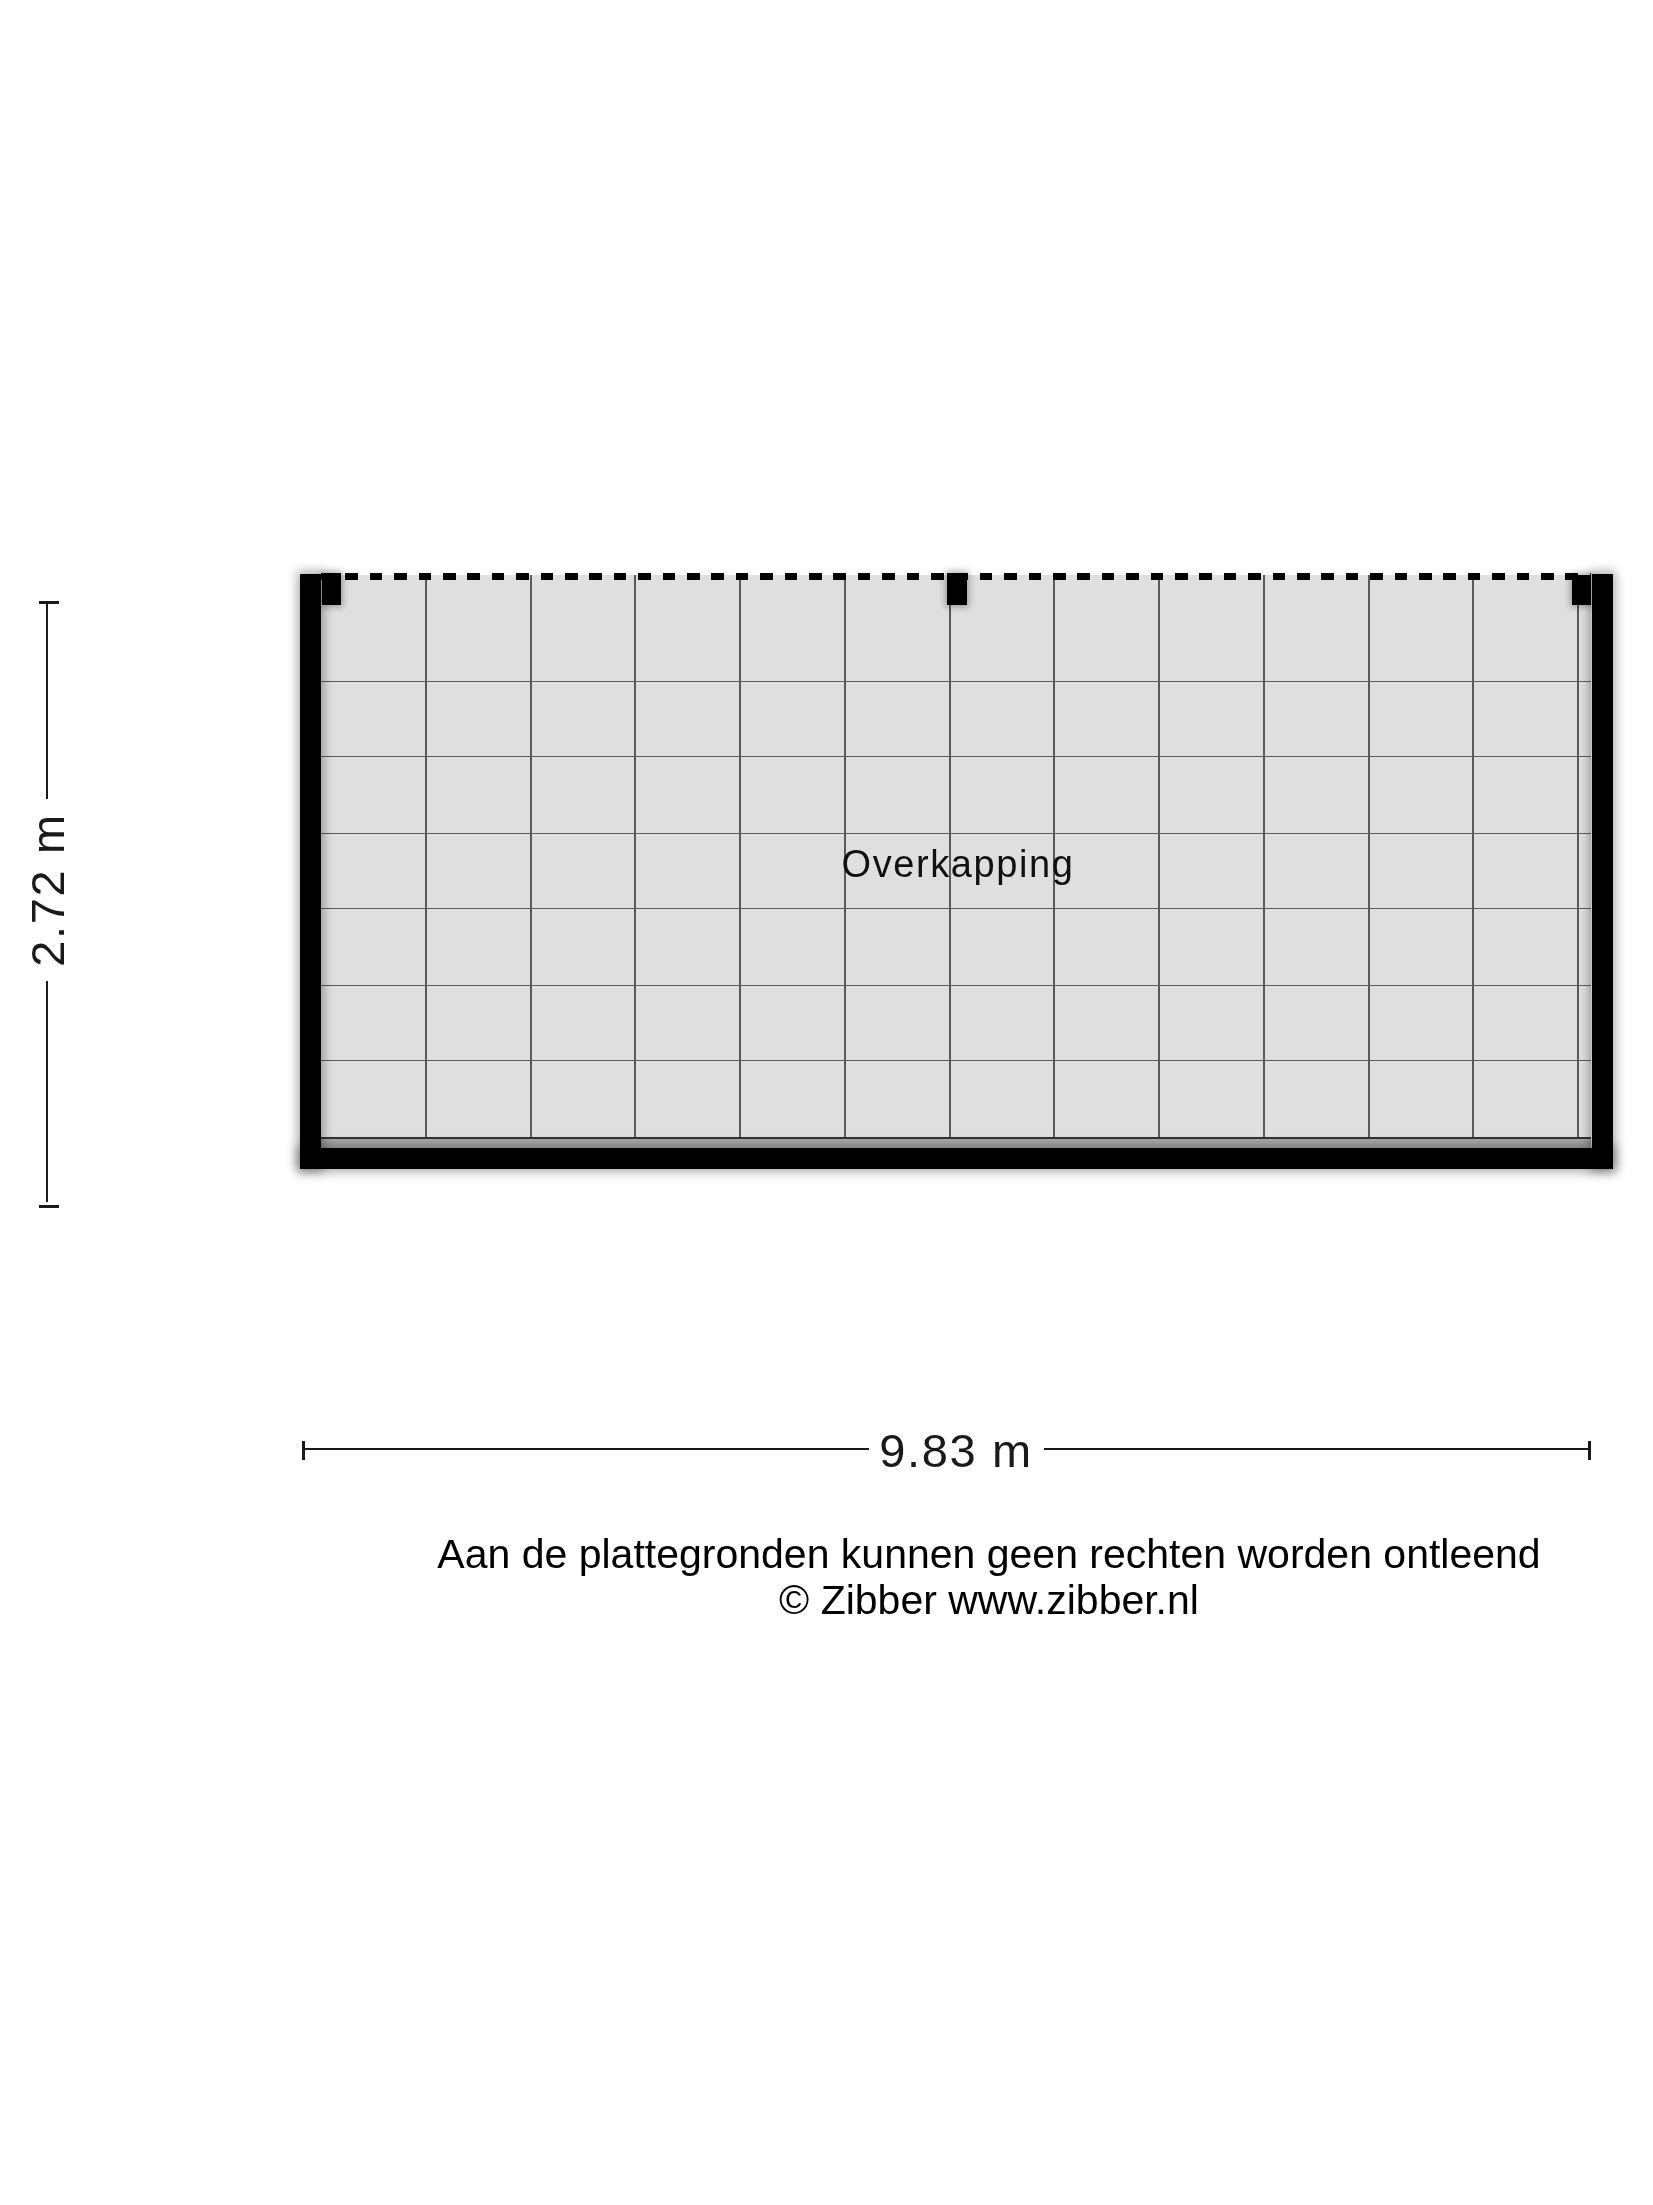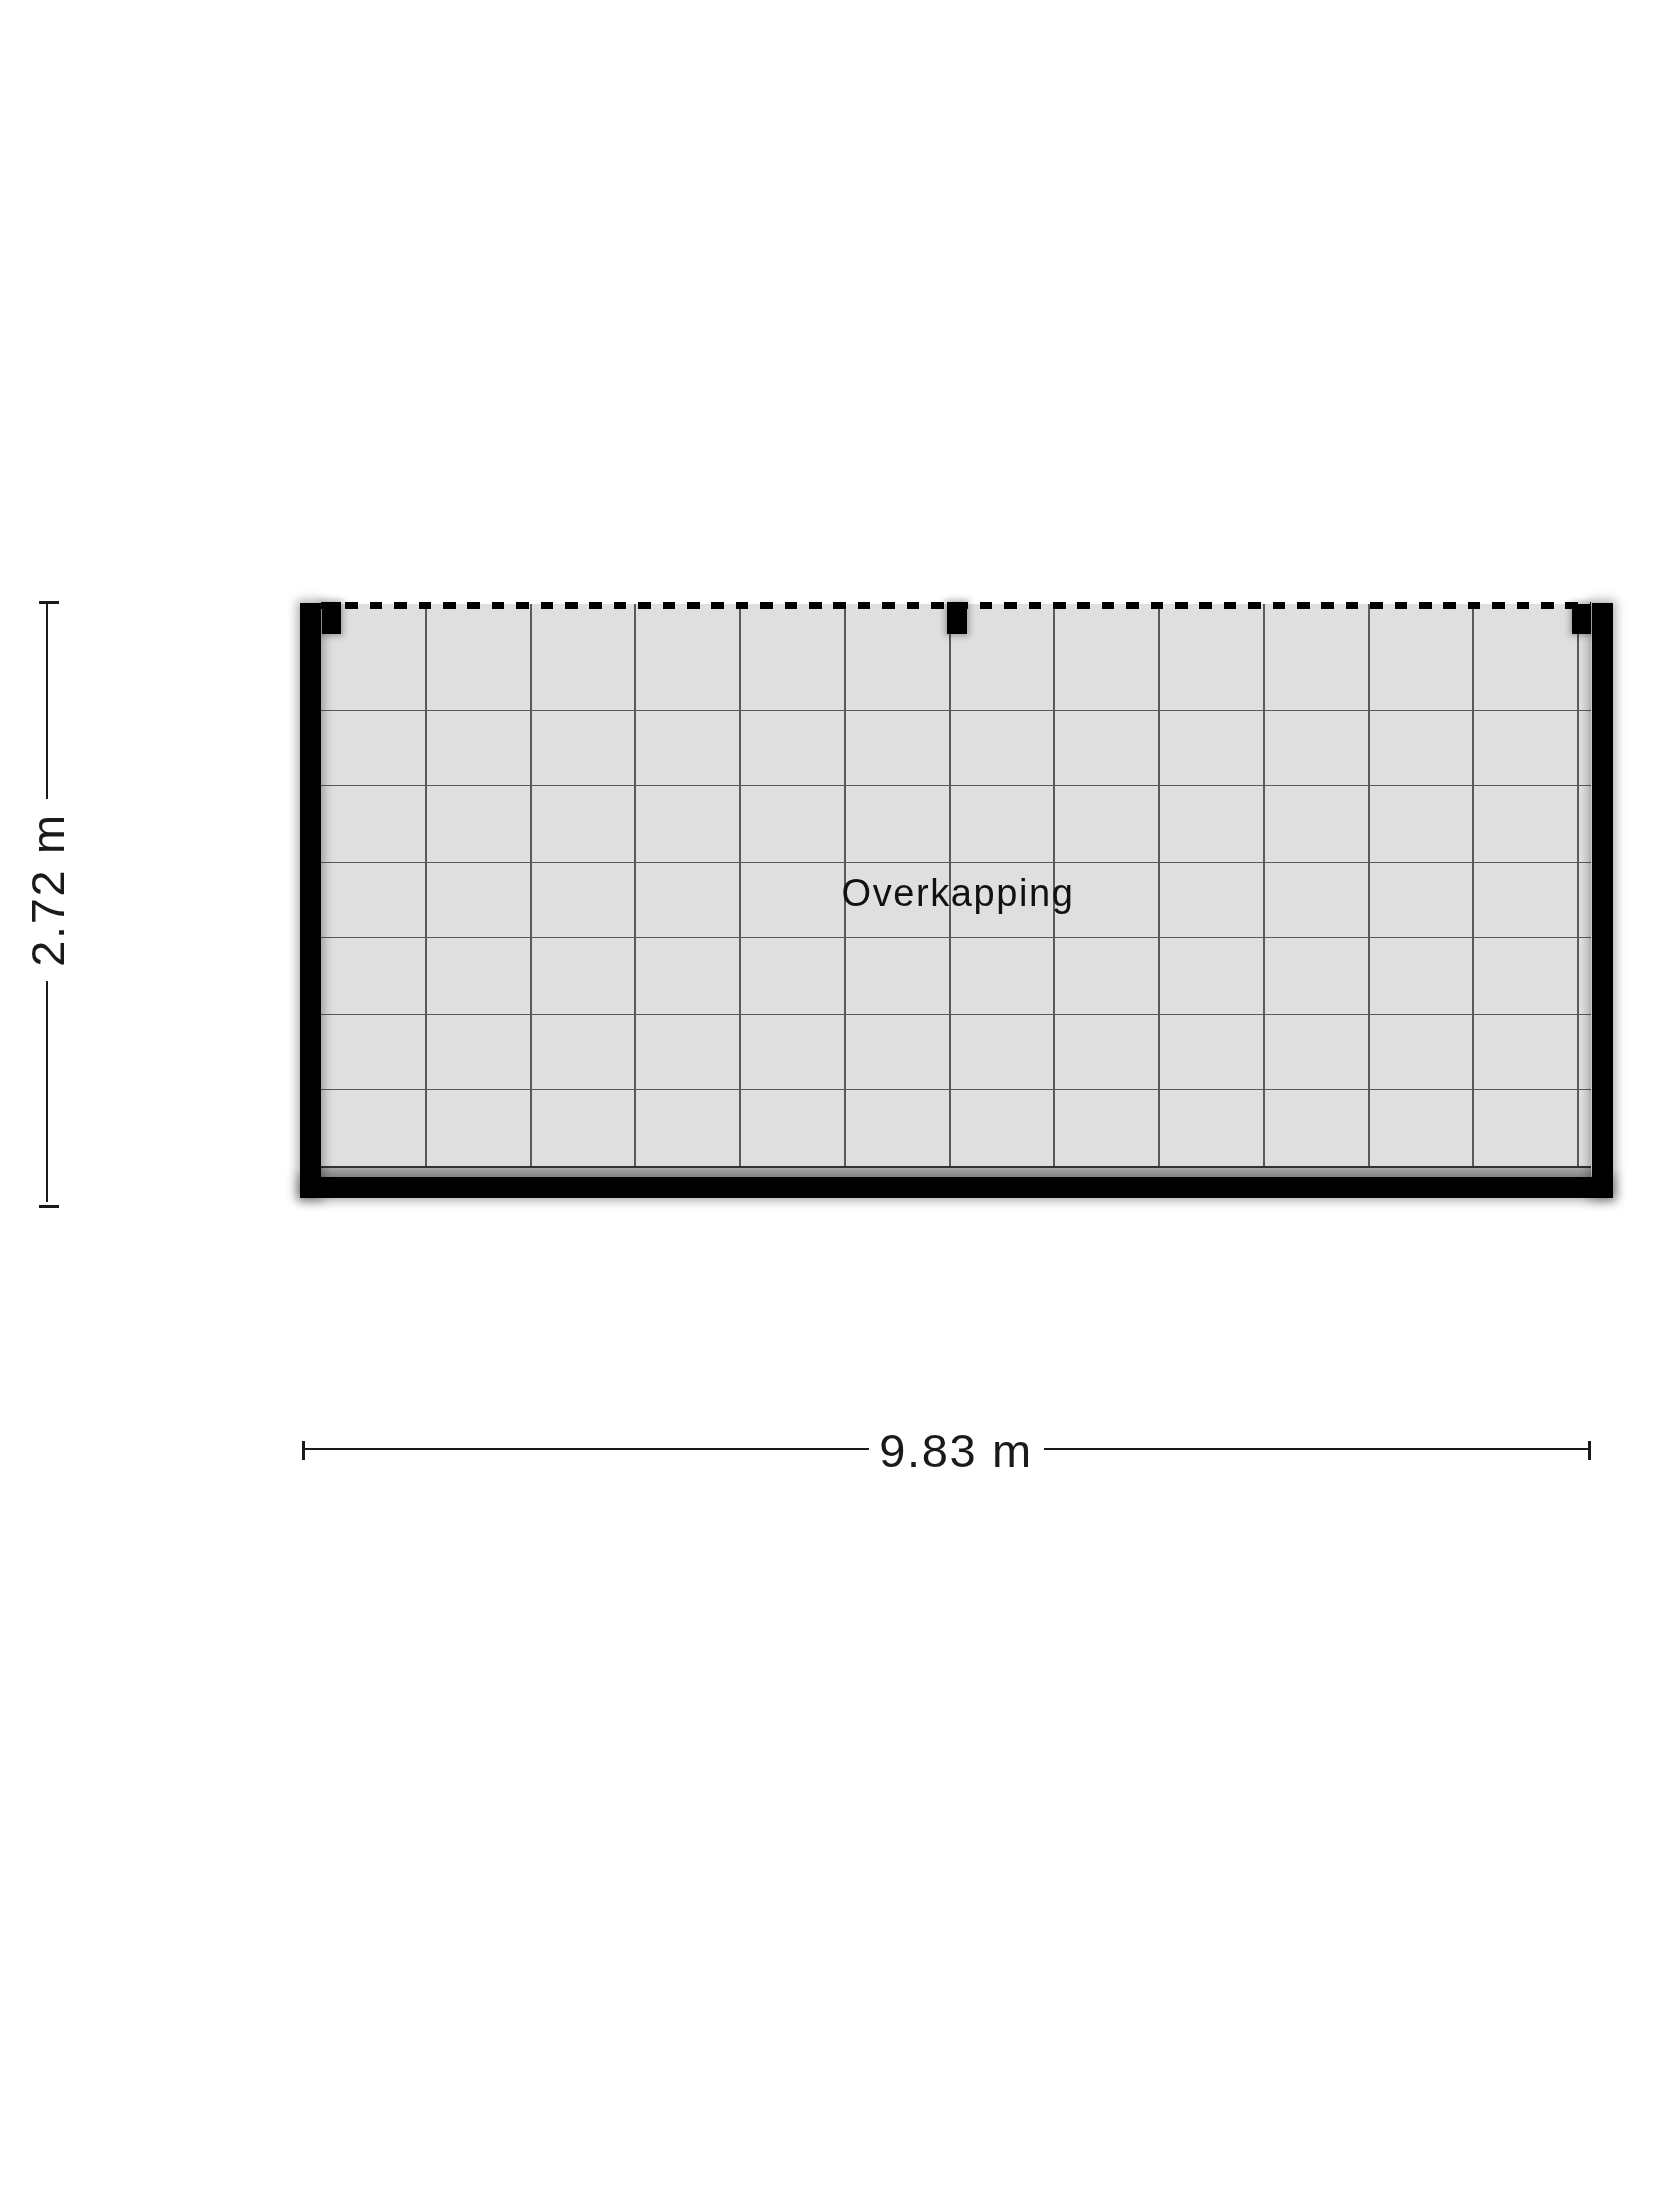--- a/index.html
+++ b/index.html
@@ -6,21 +6,21 @@
   body{
     width:1654px;height:2205px;
     background:#ffffff;
     font-family:"Liberation Sans", sans-serif;
     position:relative;
     overflow:hidden;
   }
   .page{position:absolute;inset:0;}
 
   
-  .plan{position:absolute;left:300px;top:603px;width:1297px;height:595px;}
+  .plan{position:absolute;left:300px;top:574px;width:1297px;height:595px;}
 
   .floor{
     position:absolute;left:21px;top:0.8px;width:1270px;height:573px;
     background:var(--floor,#dfdfdf);
     z-index:1;
   }
   .gridline-v{
     position:absolute;top:0;width:1.6px;height:565px;
     background:var(--grid,#5a5a5a);
     z-index:2;
@@ -146,15 +146,19 @@
   </div>
 
   <div>
     <div class="dim-seg dim-h-seg1"></div>
     <div class="dim-seg dim-h-seg2"></div>
     <div class="dim-seg dim-h-cap-left"></div>
     <div class="dim-seg dim-h-cap-right"></div>
     <div class="dim-h-label">9.83 m</div>
   </div>
 
+  <div class="disclaimer">
+    <div>Aan de plattegronden kunnen geen rechten worden ontleend</div>
+    <div>© Zibber www.zibber.nl</div>
+  </div>
 
 </div>
 
 
 </body></html>

